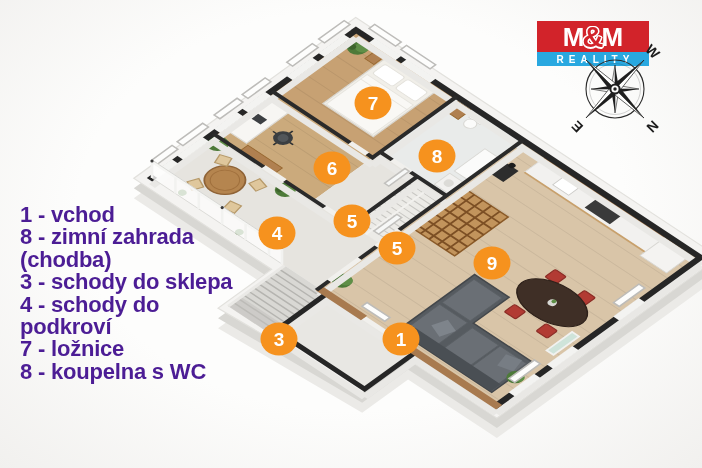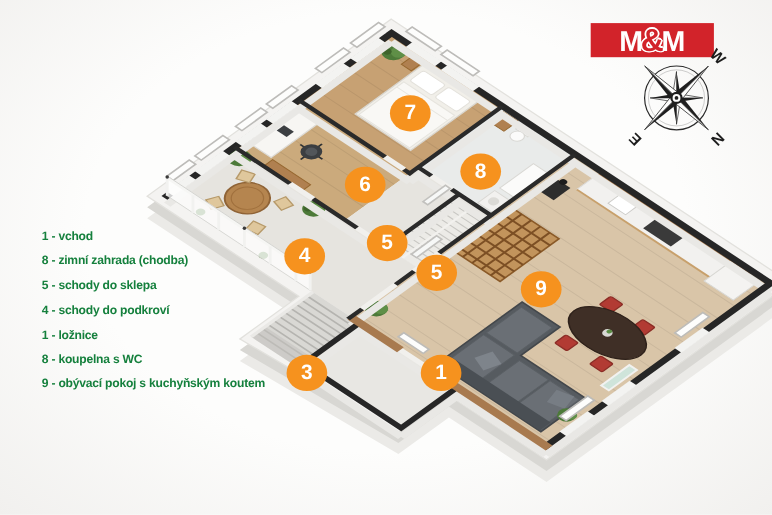--- a/index.html
+++ b/index.html
@@ -4,22 +4,22 @@
 <style>
   html,body{margin:0;padding:0;}
   body{
     width:702px;height:468px;position:relative;overflow:hidden;
     background:radial-gradient(ellipse at 50% 45%, #fdfdfc 55%, #f1f0ee 100%);
     font-family:"Liberation Sans", sans-serif;
   }
   #plan-svg{position:absolute;left:0;top:0;}
   
   .legend{
-    position:absolute;left:38px;top:204px;width:224px;
-    font-size:11px;line-height:22.4px;font-weight:700;color:#15803d;
+    position:absolute;left:20px;top:204px;width:224px;
+    font-size:22px;line-height:22.4px;font-weight:700;color:#4c1d95;
     letter-spacing:-0.2px;
   }
   
   .badge{
     position:absolute;width:37px;height:33px;border-radius:50%;
     background:var(--badge,#f6921e);color:#fff;font-weight:700;font-size:19px;
     display:flex;align-items:center;justify-content:center;
     transform:translate(-50%,-50%);
   }
   
@@ -251,43 +251,43 @@
     </g>
     <circle cx="152" cy="161" r="1.6" fill="#3a3a3a"></circle>
     <circle cx="222.2" cy="207.6" r="1.6" fill="#3a3a3a"></circle>
     <circle cx="282" cy="247" r="1.6" fill="#3a3a3a"></circle>
   </g>
 </svg>
 
 <div class="legend">
   <div>1 - vchod</div>
   <div>8 - zimní zahrada (chodba)</div>
-  <div>5 - schody do sklepa</div>
+  <div>3 - schody do sklepa</div>
   <div>4 - schody do podkroví</div>
-  <div>1 - ložnice</div>
+  <div>7 - ložnice</div>
   <div>8 - koupelna s WC</div>
-  <div>9 - obývací pokoj s kuchyňským koutem</div>
 </div>
 
 <div class="badge" style="left:401px;top:339px">1</div>
 <div class="badge" style="left:279px;top:339px">3</div>
 <div class="badge" style="left:277px;top:233px">4</div>
 <div class="badge" style="left:352px;top:221px">5</div>
 <div class="badge" style="left:397px;top:248px">5</div>
 <div class="badge" style="left:332px;top:168px">6</div>
 <div class="badge" style="left:373px;top:103px">7</div>
 <div class="badge" style="left:437px;top:156px">8</div>
 <div class="badge" style="left:492px;top:263px">9</div>
 
 <div class="logo">
   <div class="logo-red">
       <span>M</span>
       <span class="amp">&amp;</span>
       <span>M</span>
     </div>
+  <div class="logo-blue">REALITY</div>
 </div>
 
 <svg class="compass" width="130" height="122" viewBox="0 0 130 122">
   <g transform="translate(62,59)">
     <circle r="29" fill="none" stroke="#2a2a2a" stroke-width="1.1"></circle>
     <circle r="25.5" fill="none" stroke="#2a2a2a" stroke-width="0.4" opacity="0.5"></circle>
 
     <g>
       <path d="M0,-24 L4,0 L0,0 Z" fill="#1f1f1f"></path>
         <path d="M0,-24 L-4,0 L0,0 Z" fill="#fdfdfc" stroke="#1f1f1f" stroke-width="0.6"></path>

